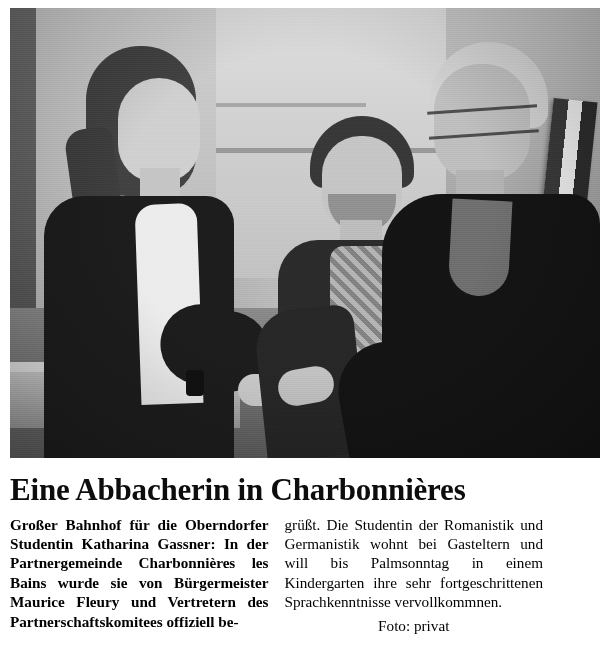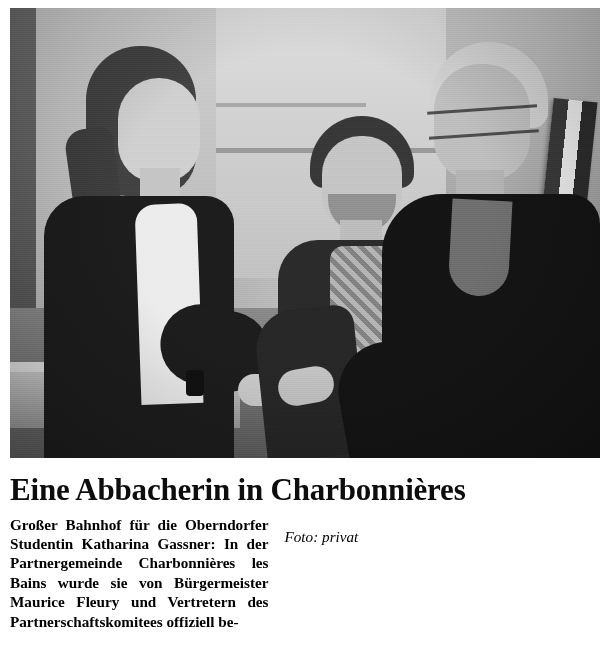--- a/index.html
+++ b/index.html
@@ -295,23 +295,22 @@
     color: #000000;
   }
   .col p {
     margin: 0;
   }
   .lead {
     font-weight: bold;
   }
   .credit {
     display: block;
-    text-align: left;
-    margin-top: 12px;
-    font-style: italic;
+    text-align: center;
+    margin-top: 4px;
   }
   .hyph { hyphens: manual; }
 </style>
 </head>
 <body>
 
 <div class="page">
 
   <div class="photo">
     <div class="photo-bg"></div>
@@ -361,17 +360,18 @@
     <div class="grain"></div>
   </div>
 
   <h1 class="headline">Eine Abbacherin in Charbonnières</h1>
 
   <div class="columns">
     <div class="col hyph">
       <p class="lead">Großer Bahnhof für die Oberndorfer Studentin Katharina Gassner: In der Partnergemeinde Charbonnières les Bains wurde sie von Bürgermeister Maurice Fleury und Vertretern des Partnerschaftskomitees offiziell be-</p>
     </div>
     <div class="col hyph">
+      <p>grüßt. Die Studentin der Romanistik und Germanistik wohnt bei Gasteltern und will bis Palmsonntag in einem Kindergarten ihre sehr fortgeschrittenen Sprachkenntnisse vervollkommnen.</p>
       <span class="credit">Foto: privat</span>
     </div>
   </div>
 
 </div>
 
 </body></html>

